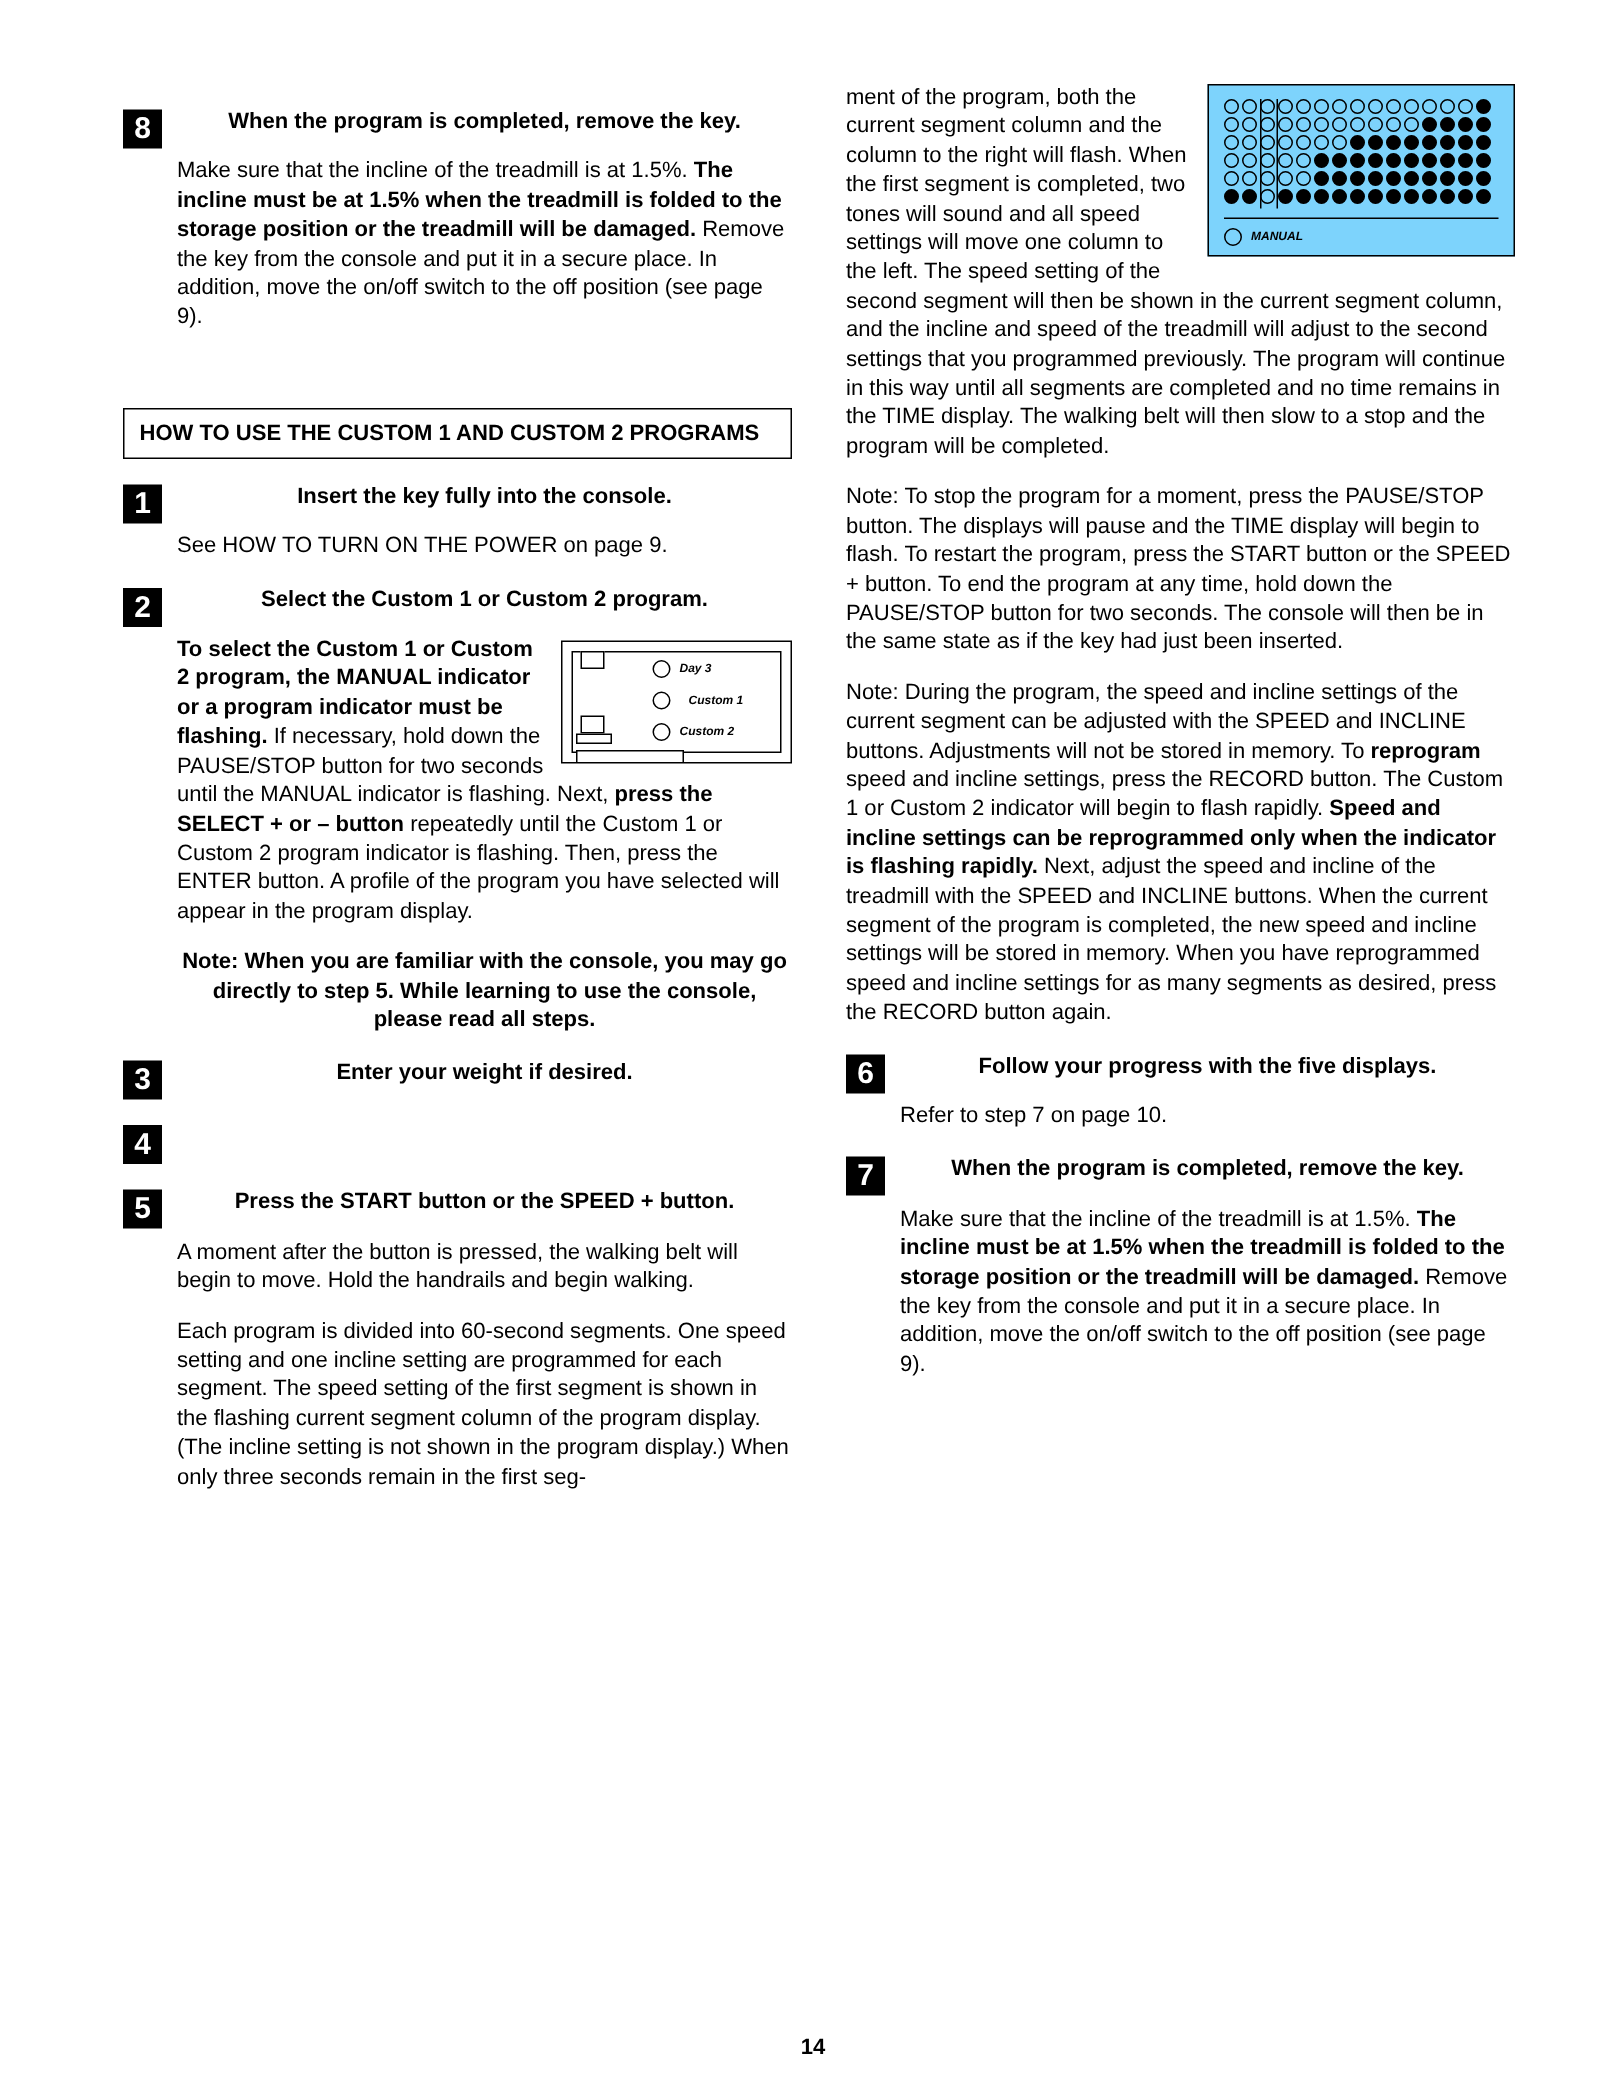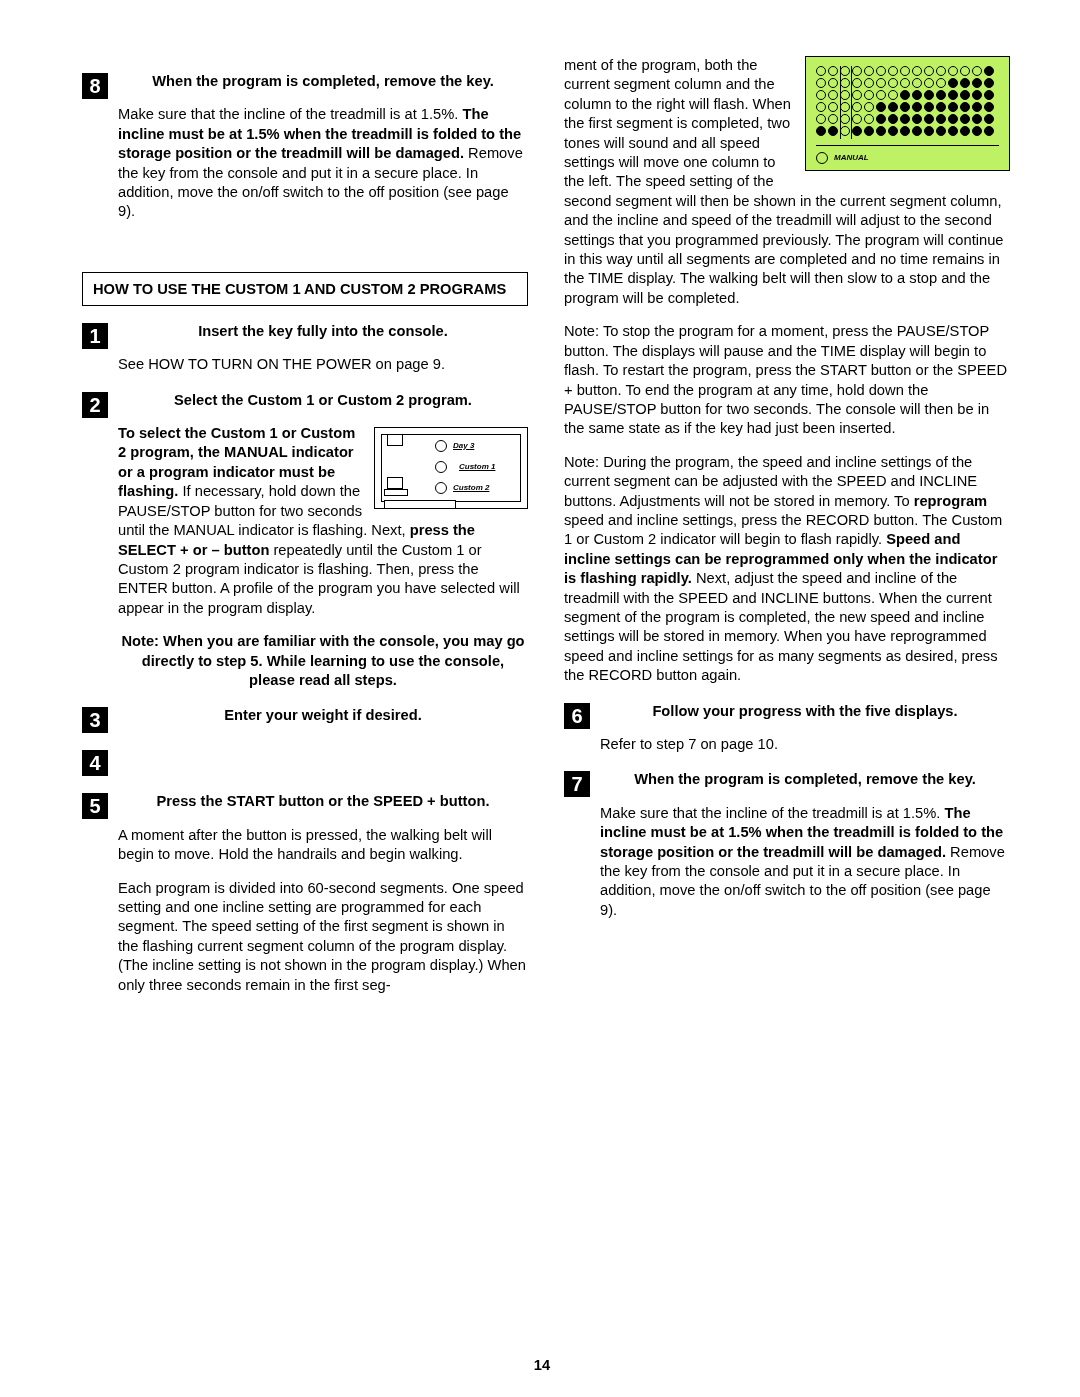--- a/index.html
+++ b/index.html
@@ -100,38 +100,37 @@
     background: #fff;
   }
   .opt-row {
     position: absolute;
     display: flex;
     align-items: center;
     gap: 6px;
     font-size: 8px;
     font-weight: bold;
     font-style: italic;
-    text-decoration: underline;
   }
   .opt-circle {
     width: 10px;
     height: 10px;
     border: 1px solid #000;
     border-radius: 50%;
   }
   .profile-fig {
     float: right;
     width: 205px;
     height: 115px;
     border: 1.5px solid #000;
     margin-left: 10px;
     margin-bottom: 4px;
     box-sizing: border-box;
     position: relative;
-    background: #bef264;
+    background: #7dd3fc;
   }
   .dots {
     position: absolute;
     left: 10px;
     top: 9px;
     display: flex;
     flex-direction: column;
     gap: 2px;
   }
   .dot-row { display: flex; gap: 2px; }

